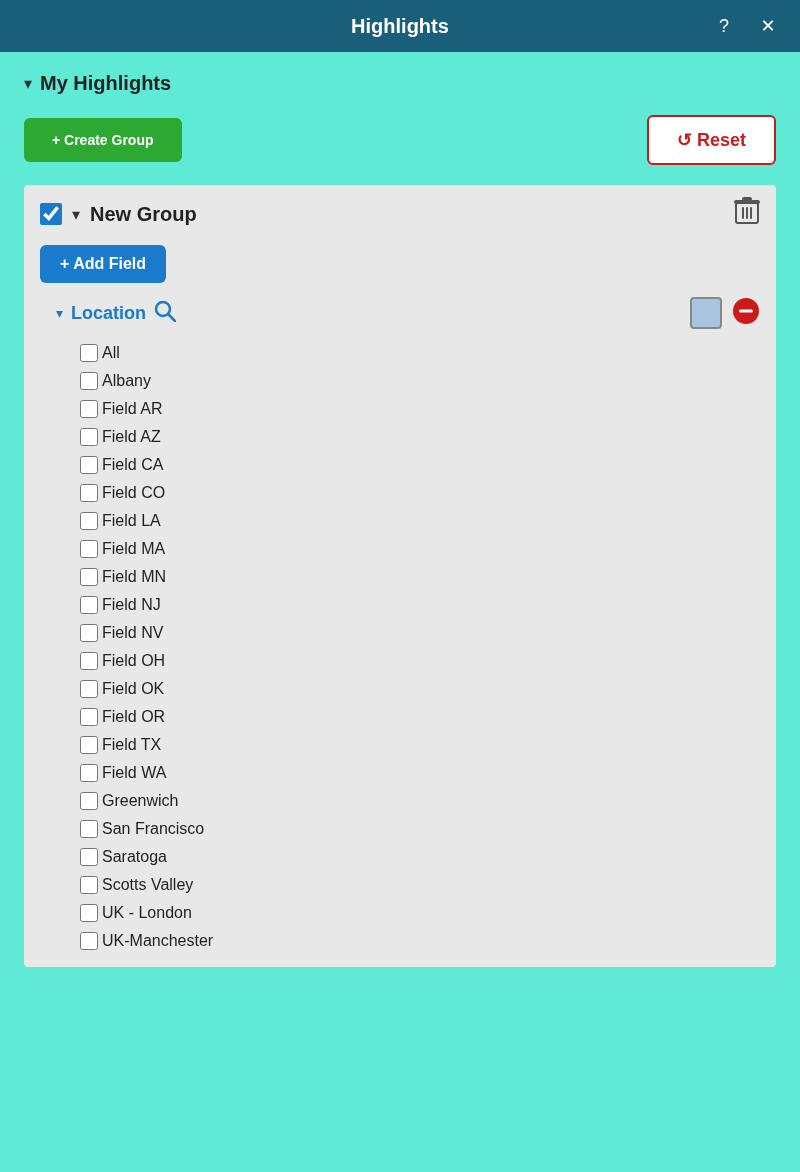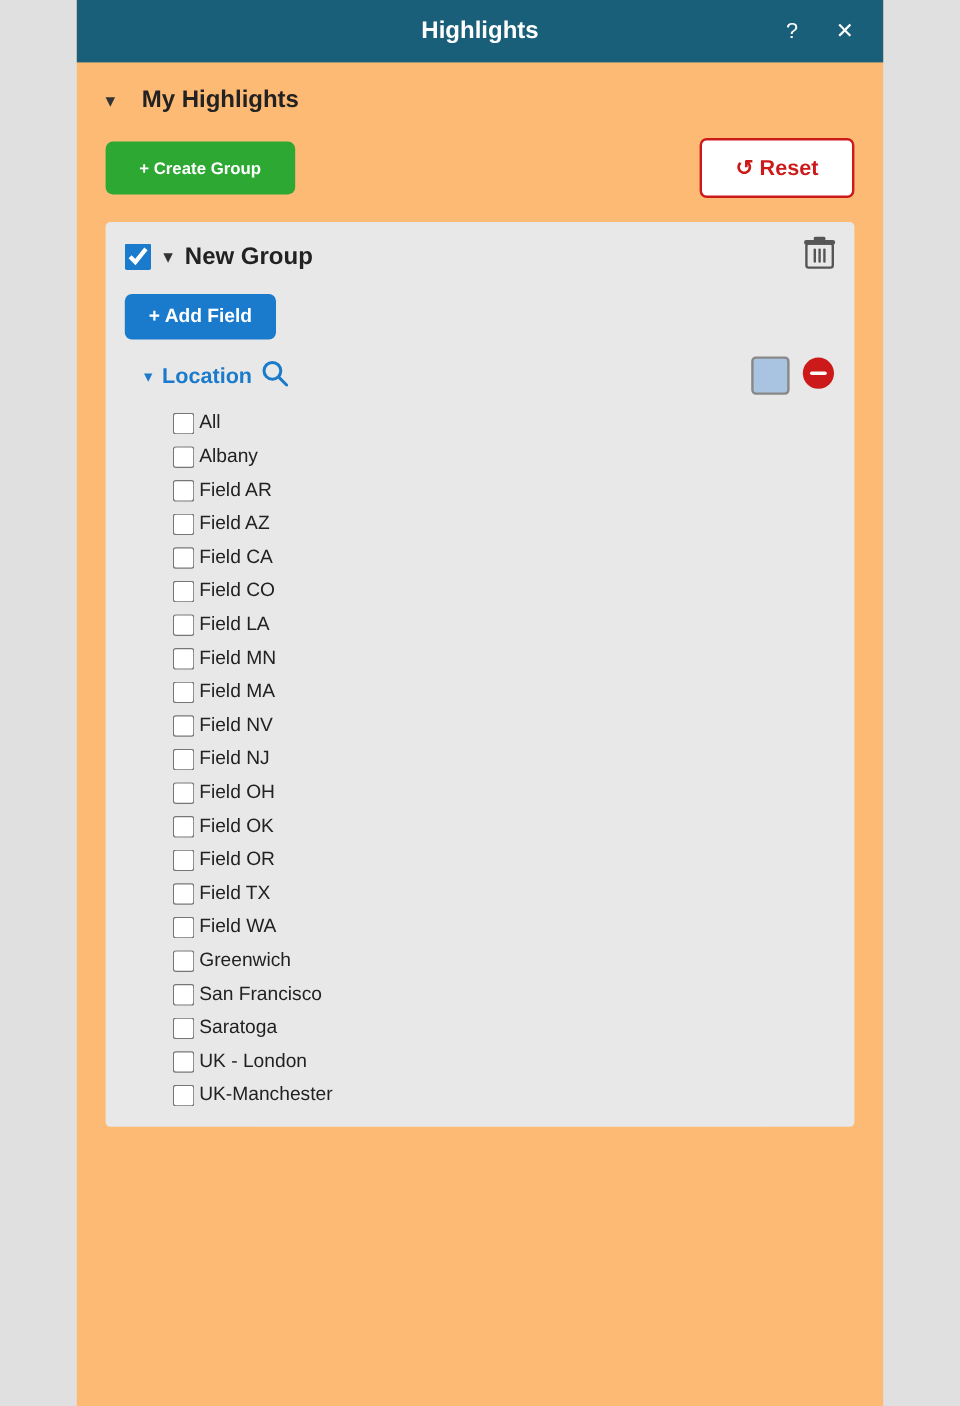--- a/index.html
+++ b/index.html
@@ -4,23 +4,23 @@
   <style>
     * { box-sizing: border-box; margin: 0; padding: 0; }
     body {
       font-family: Arial, sans-serif;
       background: #e0e0e0;
       display: flex;
       justify-content: center;
       align-items: flex-start;
     }
     .window {
-      width: 672px;
+      width: 800px;
       min-height: 1172px;
-      background: #fdba74;
+      background: #5eead4;
       display: flex;
       flex-direction: column;
     }
     .titlebar {
       background: #1a5f7a;
       color: white;
       display: flex;
       align-items: center;
       justify-content: center;
       padding: 12px 16px;
@@ -61,21 +61,20 @@
     .section-header {
       display: flex;
       align-items: center;
       gap: 8px;
       margin-bottom: 20px;
     }
     .section-header-title {
       font-size: 20px;
       font-weight: bold;
       color: #222;
-      margin-left: 14px;
     }
     .chevron-down {
       font-size: 16px;
       color: #333;
     }
 
     .toolbar-row {
       display: flex;
       align-items: center;
       justify-content: space-between;
@@ -330,36 +329,36 @@
             </div>
             <div class="checkbox-item">
               <input type="checkbox" id="cb-co" style="">
               <label for="cb-co">Field CO</label>
             </div>
             <div class="checkbox-item">
               <input type="checkbox" id="cb-la" style="">
               <label for="cb-la">Field LA</label>
             </div>
             <div class="checkbox-item">
+              <input type="checkbox" id="cb-ma" style="">
+              <label for="cb-ma">Field MA</label>
+            </div>
+            <div class="checkbox-item">
               <input type="checkbox" id="cb-mn" style="">
               <label for="cb-mn">Field MN</label>
             </div>
             <div class="checkbox-item">
-              <input type="checkbox" id="cb-ma" style="">
-              <label for="cb-ma">Field MA</label>
+              <input type="checkbox" id="cb-nj" style="">
+              <label for="cb-nj">Field NJ</label>
             </div>
             <div class="checkbox-item">
               <input type="checkbox" id="cb-nv" style="">
               <label for="cb-nv">Field NV</label>
             </div>
             <div class="checkbox-item">
-              <input type="checkbox" id="cb-nj" style="">
-              <label for="cb-nj">Field NJ</label>
-            </div>
-            <div class="checkbox-item">
               <input type="checkbox" id="cb-oh" style="">
               <label for="cb-oh">Field OH</label>
             </div>
             <div class="checkbox-item">
               <input type="checkbox" id="cb-ok" style="">
               <label for="cb-ok">Field OK</label>
             </div>
             <div class="checkbox-item">
               <input type="checkbox" id="cb-or" style="">
               <label for="cb-or">Field OR</label>
@@ -376,20 +375,24 @@
               <input type="checkbox" id="cb-greenwich" style="">
               <label for="cb-greenwich">Greenwich</label>
             </div>
             <div class="checkbox-item">
               <input type="checkbox" id="cb-sf" style="">
               <label for="cb-sf">San Francisco</label>
             </div>
             <div class="checkbox-item">
               <input type="checkbox" id="cb-saratoga" style="">
               <label for="cb-saratoga">Saratoga</label>
+            </div>
+            <div class="checkbox-item">
+              <input type="checkbox" id="cb-scotts" style="">
+              <label for="cb-scotts">Scotts Valley</label>
             </div>
             <div class="checkbox-item">
               <input type="checkbox" id="cb-uklondon" style="">
               <label for="cb-uklondon">UK - London</label>
             </div>
             <div class="checkbox-item">
               <input type="checkbox" id="cb-ukmanchester" style="">
               <label for="cb-ukmanchester">UK-Manchester</label>
             </div>
           </div>

